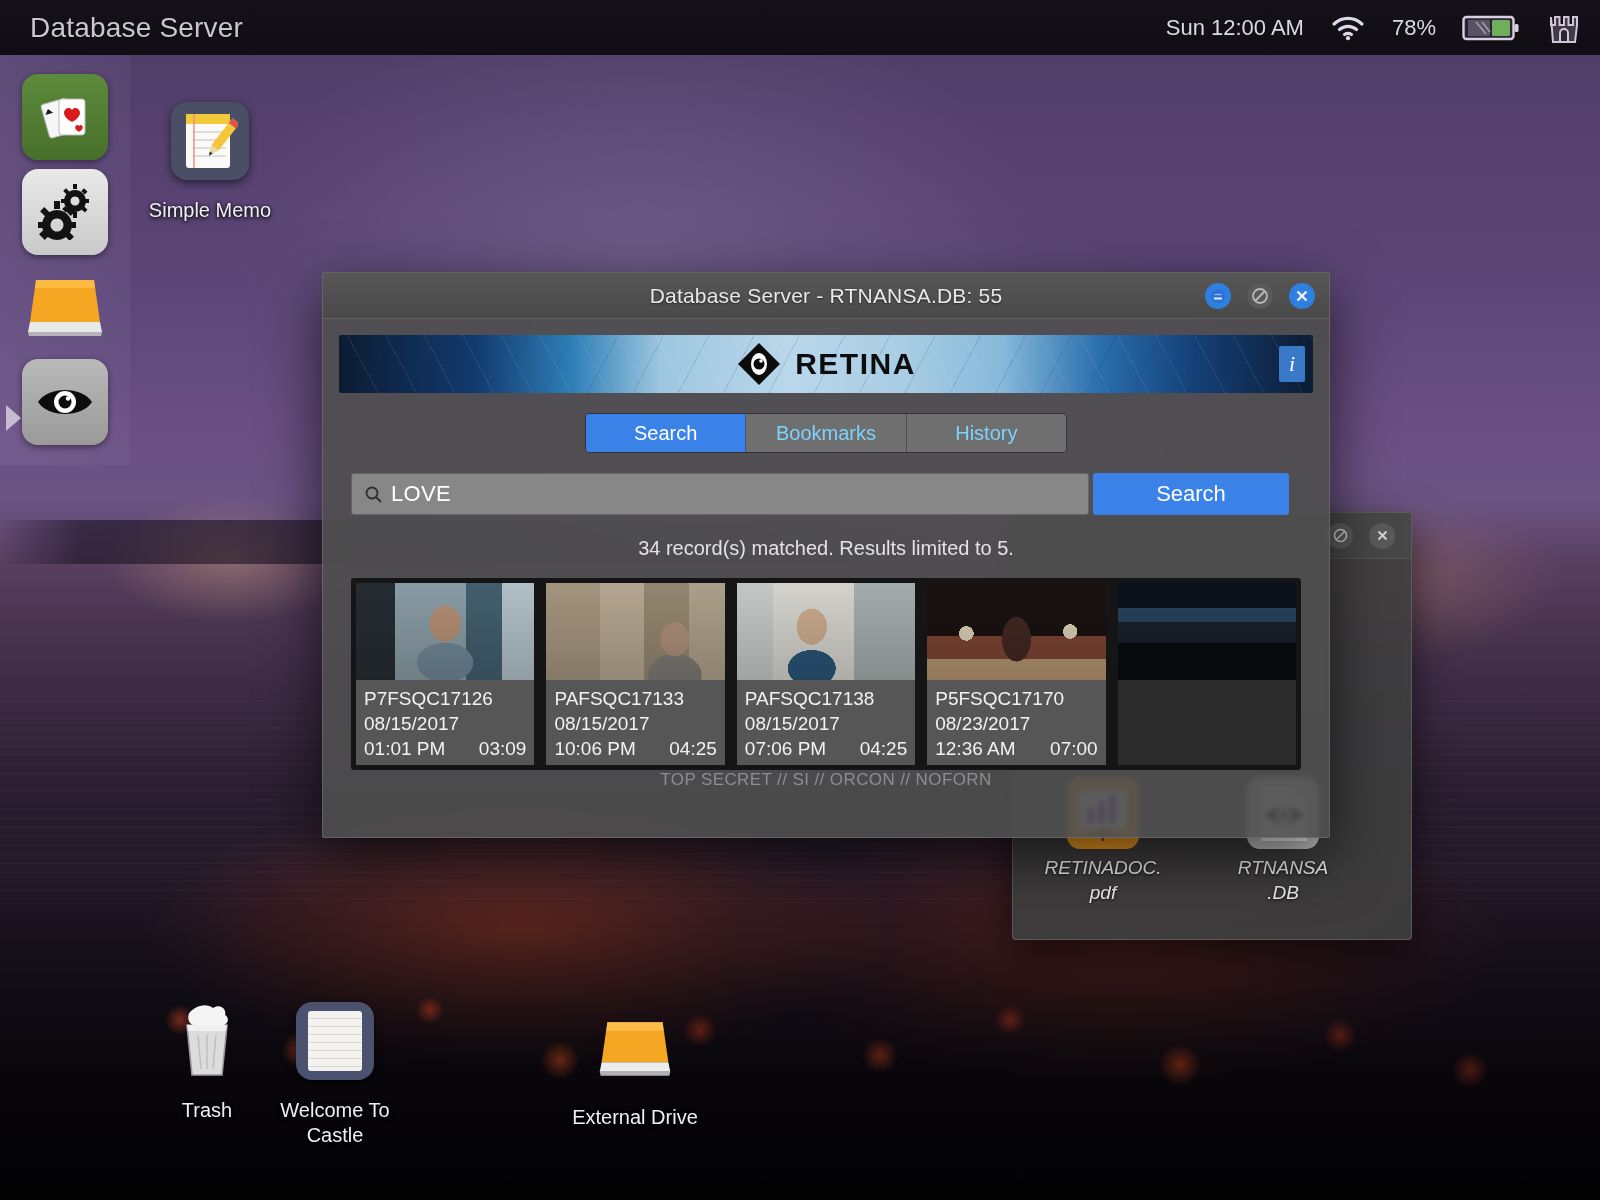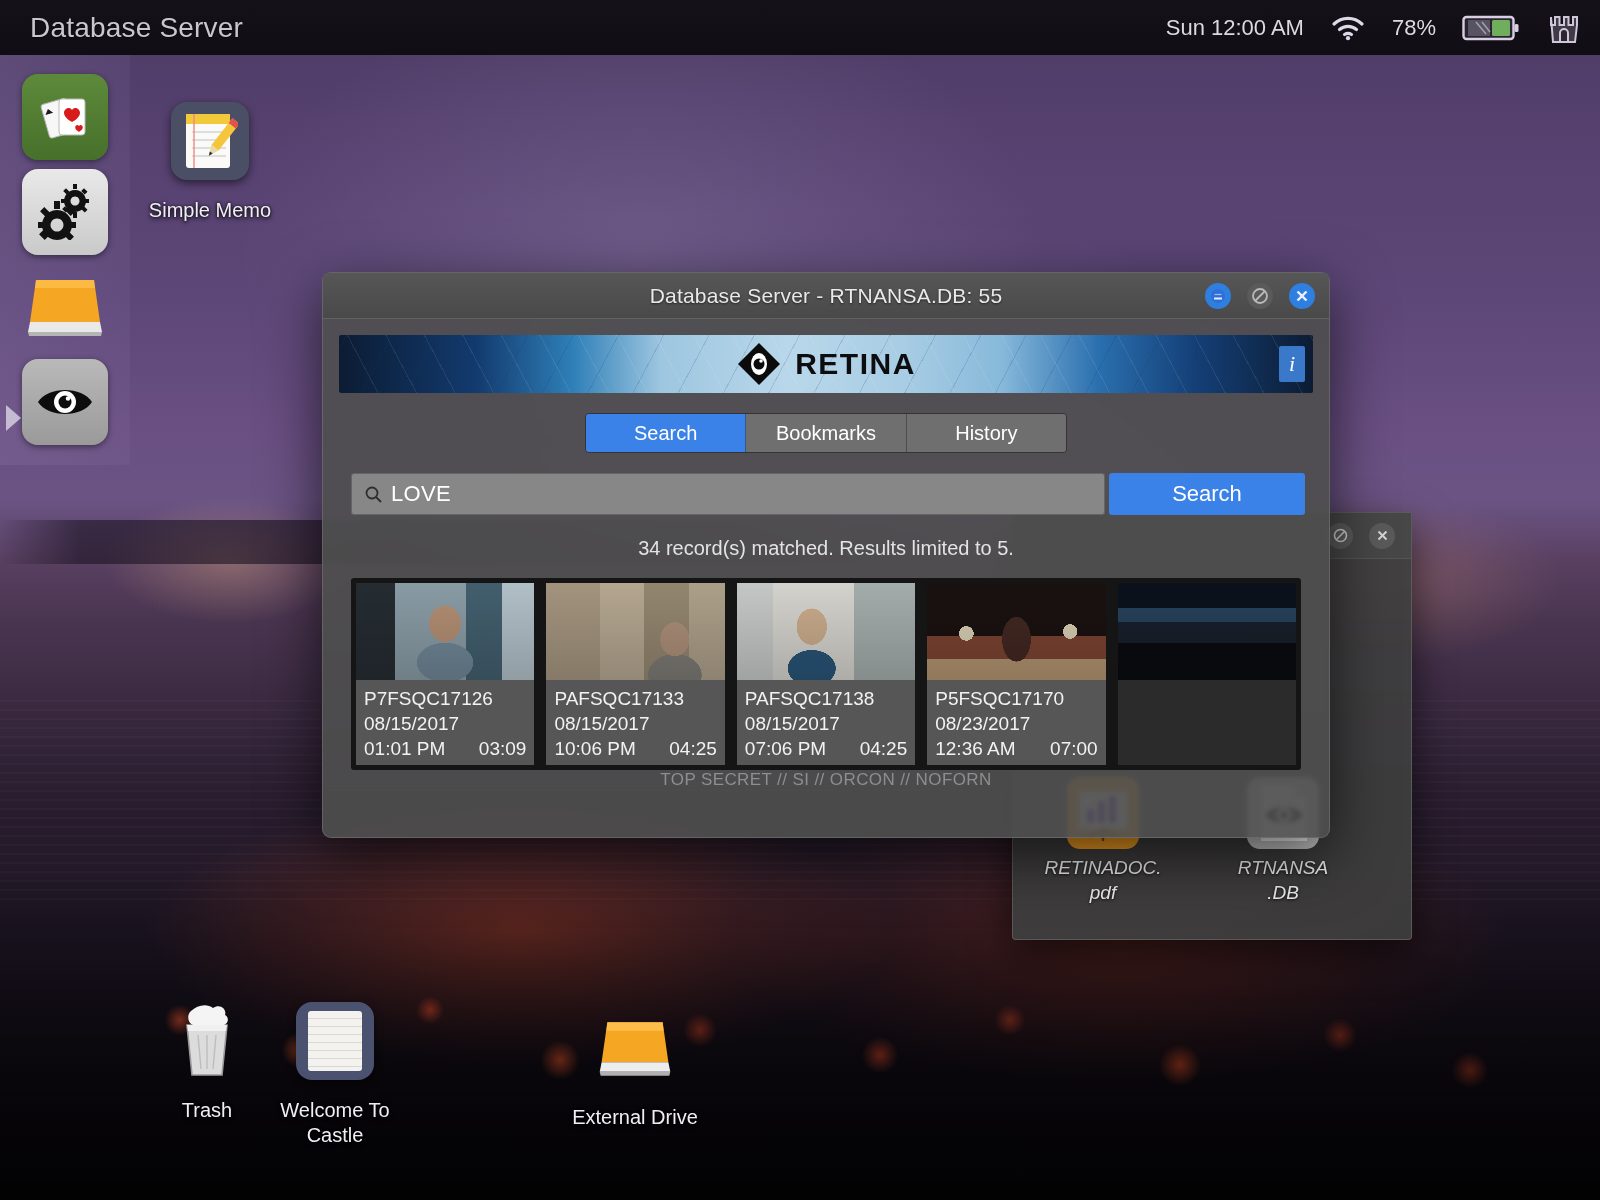--- a/index.html
+++ b/index.html
@@ -160,21 +160,21 @@
     position: absolute; width: 140px; text-align:center;
   }
   .bg-file .lbl { color:#eeeeee; font-size:19px; line-height:25px;
                   text-shadow: 0 1px 3px rgba(0,0,0,.8); font-style: italic; }
 
   
   #win {
     position: absolute; left: 322px; top: 272px; width: 1008px; height: 566px;
     background: rgba(78,78,78,.92);
     border: 1px solid rgba(120,120,120,.55);
-    border-radius: 9px;
+    border-radius: 2px;
     box-shadow: 0 18px 60px rgba(0,0,0,.65);
     z-index: 50;
     backdrop-filter: blur(2px);
   }
   #titlebar {
     height: 46px; position: relative;
     display:flex; align-items:center; justify-content:center;
     background: linear-gradient(to bottom, rgba(88,88,88,.95), rgba(74,74,74,.95));
     border-bottom: 1px solid rgba(110,110,110,.5);
     border-radius: 4px 4px 0 0;
@@ -206,26 +206,26 @@
     width: 26px; height: 36px; background:#3a78c9;
     display:flex; align-items:center; justify-content:center;
     color:#fff; font-size: 22px; font-style: italic; font-family:"Liberation Serif", serif;
     border-radius: 2px;
   }
 
   #tabs { margin: 20px auto 0 auto; width: 482px; height: 40px;
           display:flex; border-radius: 4px; overflow:hidden;
           border: 1px solid rgba(30,30,30,.55); }
   .tab { flex:1; display:flex; align-items:center; justify-content:center;
-         font-size: 20px; color: #ffffff; background: rgba(118,118,118,.85);
+         font-size: 20px; color: #7dd3fc; background: rgba(118,118,118,.85);
          border-right: 1px solid rgba(45,45,45,.5); }
   .tab:last-child { border-right: none; }
   .tab.active { background: #3b82e8; color:#ffffff; }
 
-  #searchrow { margin: 20px 24px 0 28px; display:flex; gap: 4px; align-items:center; }
+  #searchrow { margin: 20px 40px 0 28px; display:flex; gap: 4px; align-items:center; }
   #searchbox {
     flex:1; height: 42px; background: rgba(146,146,146,.85);
     border: 1px solid rgba(60,60,60,.45); border-radius: 3px;
     display:flex; align-items:center; padding: 0 12px; gap: 8px;
   }
   #searchval { color:#ffffff; font-size: 22px; letter-spacing:.3px; }
   #searchbtn {
     width: 196px; height: 42px; background:#3b82e8; border-radius: 3px;
     display:flex; align-items:center; justify-content:center;
     color:#fff; font-size: 22px;

